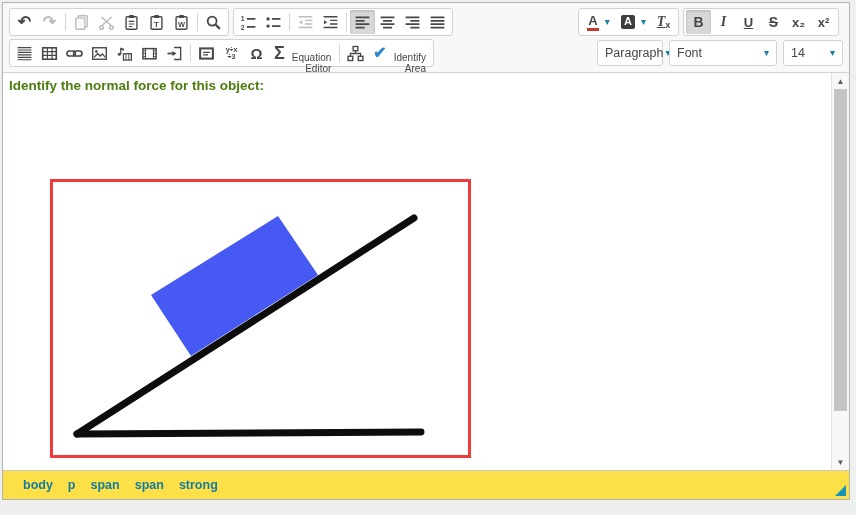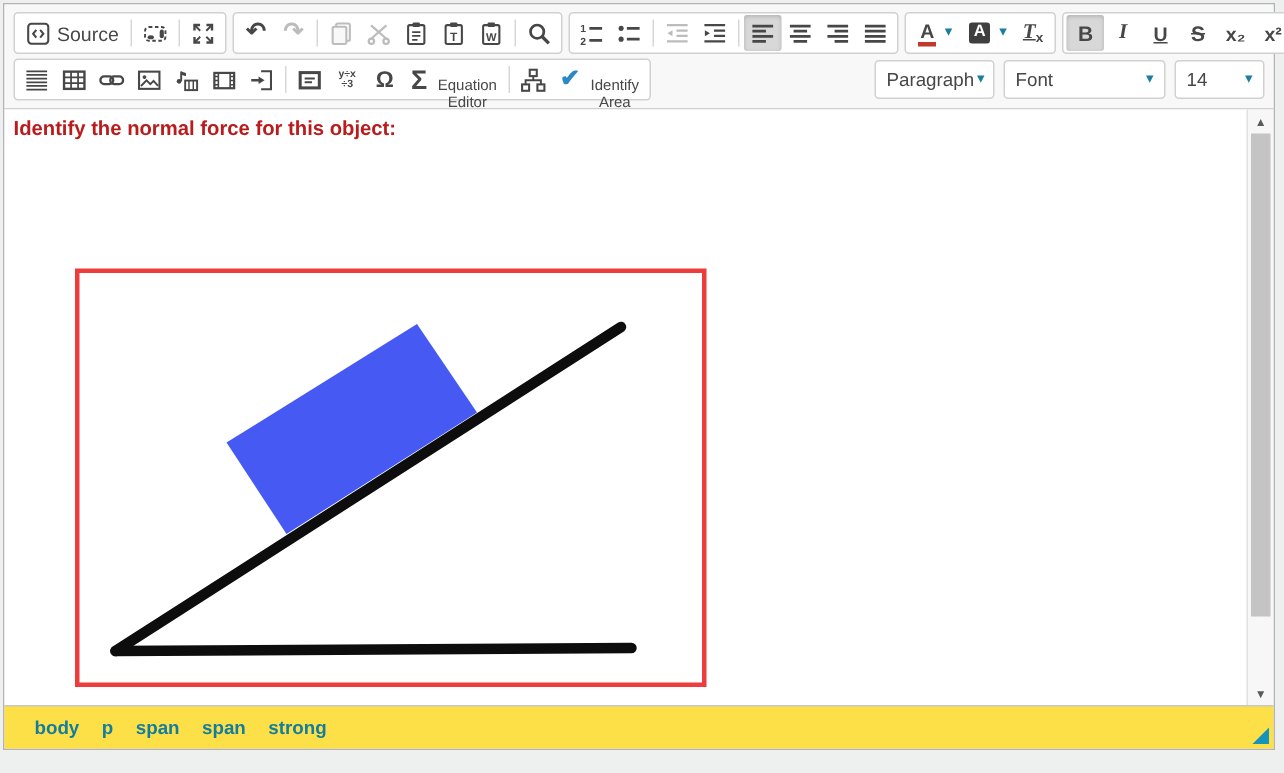--- a/index.html
+++ b/index.html
@@ -26,29 +26,29 @@
   .g-sub,.g-sup{font-size:13px;font-weight:bold;}
   .tcA{font-size:13px;font-weight:bold;border-bottom:3px solid #c0392b;padding:0 1px;line-height:14px;}
   .bgA{font-size:11px;font-weight:bold;color:#fff;background:#3f3f3f;border-radius:2px;padding:1px 3px 2px;line-height:11px;}
   .rf{display:inline-flex;align-items:flex-end;}
   .rft{font-size:14px;font-weight:bold;font-style:italic;font-family:"Liberation Serif",serif;text-decoration:underline;}
   .rfx{font-size:9px;font-weight:bold;margin-left:0px;}
   .caret{color:#1b7e9e;font-size:10px;line-height:1;margin-left:2px;}
   .mathg{display:flex;flex-direction:column;align-items:center;font-size:7px;font-weight:bold;line-height:7px;}
   .omega{font-size:15px;font-weight:600;}
   .sigma{font-size:18px;font-weight:bold;}
-  .twoline{font-size:10px;line-height:10.5px;color:#474747;text-align:center;margin-left:3px;margin-top:21px;}
+  .twoline{font-size:10px;line-height:10.5px;color:#474747;text-align:right;margin-left:3px;margin-top:21px;}
   .chk{font-size:16px;font-weight:bold;color:#2b87c6;line-height:1;}
   .spacer{margin-left:auto;}
   .dd{display:inline-flex;align-items:center;justify-content:space-between;height:26px;background:#fff;border:1px solid #d1d1d1;border-radius:3px;padding:0 7px;box-sizing:border-box;cursor:pointer;margin-left:6px;}
   .dd-label{font-size:12.5px;color:#474747;}
   
   .content-wrap{display:flex;height:397px;}
   .content{flex:1;background:#fff;padding:4px 0 0 6px;overflow:hidden;position:relative;}
-  .question{margin:0;font-size:13.5px;font-weight:bold;color:#b91c1c;line-height:18px;}
+  .question{margin:0;font-size:13.5px;font-weight:bold;color:#4d7c0f;line-height:18px;}
   .figure{margin:84px 0 0 41px;width:421px;height:279px;box-sizing:border-box;border:3px solid #ee3b3b;background:#fff;}
   
   .sbar{width:17px;background:#f7f7f7;border-left:1px solid #e2e2e2;position:relative;flex:0 0 auto;}
   .sarrow{position:absolute;left:0;width:17px;height:16px;display:flex;align-items:center;justify-content:center;color:#5a5a5a;font-size:8px;cursor:pointer;}
   .sarrow.up{top:0;}
   .sarrow.down{bottom:0;}
   .sthumb{position:absolute;left:2px;top:16px;width:13px;height:322px;background:#c4c4c4;cursor:pointer;}
   
   .pathbar{height:28px;border-top:1px solid #c8c8c8;background:#fde047;display:flex;align-items:center;gap:15px;padding-left:20px;position:relative;}
   .pathbar a{font-size:12.5px;font-weight:bold;color:#147c9e;cursor:pointer;text-decoration:none;}
@@ -56,44 +56,20 @@
 </style>
 </head>
 <body>
 
 <div class="editor">
 
   <div class="toolbar">
 
     <div class="tb-row">
 
-      <span class="grp">
-        <a class="btn wtext">
-          <svg class="ic" viewBox="0 0 16 16" fill="none" stroke="currentColor" stroke-width="1.3">
-            <rect x="1.7" y="1.7" width="12.6" height="12.6" rx="2"></rect>
-            <path d="M6.8 5.6 4.8 8l2 2.4M9.2 5.6 11.2 8l-2 2.4"></path>
-          </svg>
-          <span class="btxt">Source</span>
-        </a>
-        <i class="sep"></i>
-        <a class="btn">
-          <svg class="ic" viewBox="0 0 16 16" fill="none" stroke="currentColor">
-            <rect x="1.6" y="3.8" width="12.8" height="8.6" rx="2.4" stroke-width="1.2" stroke-dasharray="2.2 1.6"></rect>
-            <ellipse cx="5.2" cy="10.2" rx="2" ry="1.3" fill="currentColor" stroke="none"></ellipse>
-            <rect x="10.8" y="5.4" width="2.6" height="5.4" rx="1.3" fill="currentColor" stroke="none"></rect>
-          </svg>
-        </a>
-        <i class="sep"></i>
-        <a class="btn">
-          <svg class="ic" viewBox="0 0 16 16" fill="none" stroke="currentColor" stroke-width="1.5">
-            <path d="M2.5 6V2.5H6M10 2.5h3.5V6M13.5 10v3.5H10M6 13.5H2.5V10"></path>
-            <path d="M2.8 2.8l3.3 3.3M13.2 2.8 9.9 6.1M13.2 13.2 9.9 9.9M2.8 13.2l3.3-3.3" stroke-width="1.2"></path>
-          </svg>
-        </a>
-      </span>
 
       <span class="grp">
         <a class="btn">
             <span class="glyph g-undo">↶</span>
           </a>
         <a class="btn dis">
             <span class="glyph g-undo">↷</span>
           </a>
         <i class="sep"></i>
         <a class="btn dis">
@@ -314,21 +290,21 @@
           <span class="chk">✔</span>
           <span class="twoline">
             <span>Identify</span><br>
             <span>Area</span>
           </span>
         </a>
       </span>
 
       <span class="spacer"></span>
 
-      <a class="dd" style="width:80px">
+      <a class="dd" style="width:66px">
         <span class="dd-label">Paragraph</span>
         <span class="caret">▾</span>
       </a>
       <a class="dd" style="width:108px">
         <span class="dd-label">Font</span>
         <span class="caret">▾</span>
       </a>
       <a class="dd" style="width:60px">
         <span class="dd-label">14</span>
         <span class="caret">▾</span>

